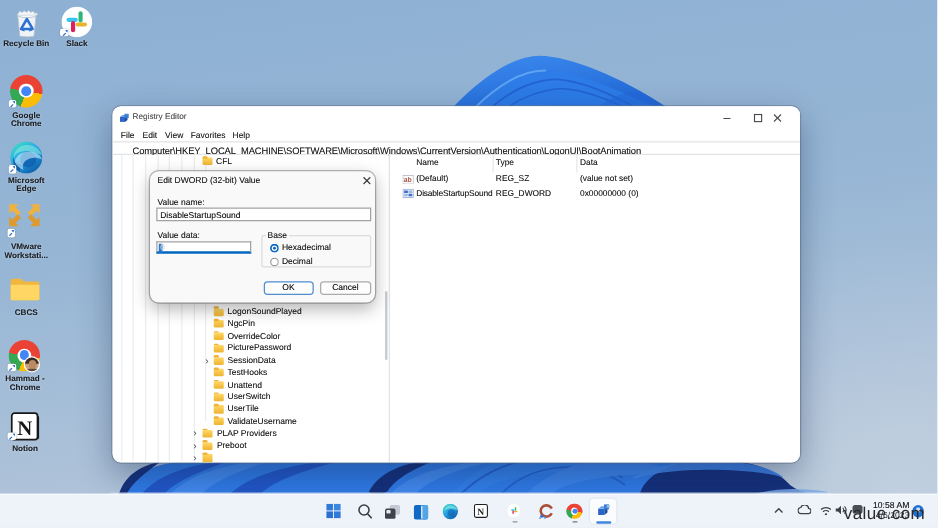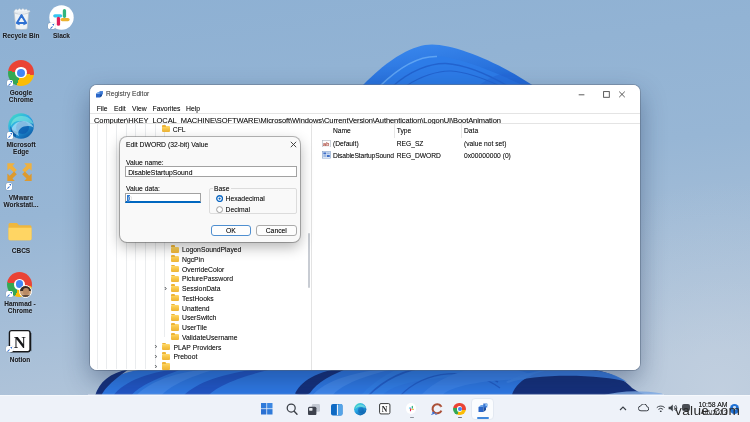--- a/index.html
+++ b/index.html
@@ -178,21 +178,21 @@
 
   <div class="abs" style="left:0;top:18px;width:550px;height:9.5px;background:#fff;font-size:6.8px;color:#1e1e1e;">
     <span class="abs" style="left:6.7px;top:1.5px;">File</span>
     <span class="abs" style="left:24px;top:1.5px;">Edit</span>
     <span class="abs" style="left:42px;top:1.5px;">View</span>
     <span class="abs" style="left:62.5px;top:1.5px;">Favorites</span>
     <span class="abs" style="left:96px;top:1.5px;">Help</span>
   </div>
 
   <div class="abs" style="left:0;top:27.5px;width:550px;height:11.5px;background:#fff;border-top:1px solid #e4e4e4;border-bottom:1px solid #e4e4e4;">
-    <div class="abs" style="left:4px;top:2.1px;font-size:7.5px;color:#1b1b1b;white-space:nowrap;letter-spacing:-0.08px;text-decoration:underline;">Computer\HKEY_LOCAL_MACHINE\SOFTWARE\Microsoft\Windows\CurrentVersion\Authentication\LogonUI\BootAnimation</div>
+    <div class="abs" style="left:16px;top:2.1px;font-size:7.5px;color:#1b1b1b;white-space:nowrap;letter-spacing:-0.08px;text-decoration:underline;">Computer\HKEY_LOCAL_MACHINE\SOFTWARE\Microsoft\Windows\CurrentVersion\Authentication\LogonUI\BootAnimation</div>
   </div>
 
   <div class="abs" id="treepane" style="left:0;top:39px;width:221px;height:245.5px;background:#fff;overflow:hidden;">
 
     <div class="guide" style="left:6.5px;height:245px;"></div>
     <div class="guide" style="left:16.2px;height:245px;"></div>
     <div class="guide" style="left:25.9px;height:245px;"></div>
     <div class="guide" style="left:35.6px;height:245px;"></div>
     <div class="guide" style="left:45.3px;height:245px;"></div>
     <div class="guide" style="left:55px;height:245px;"></div>

